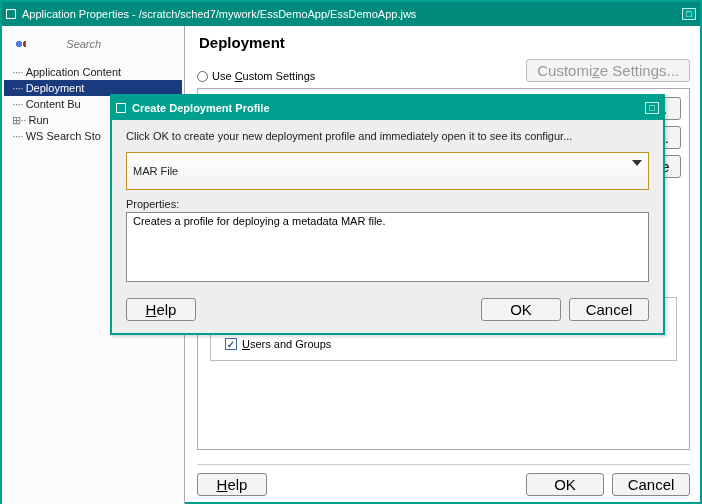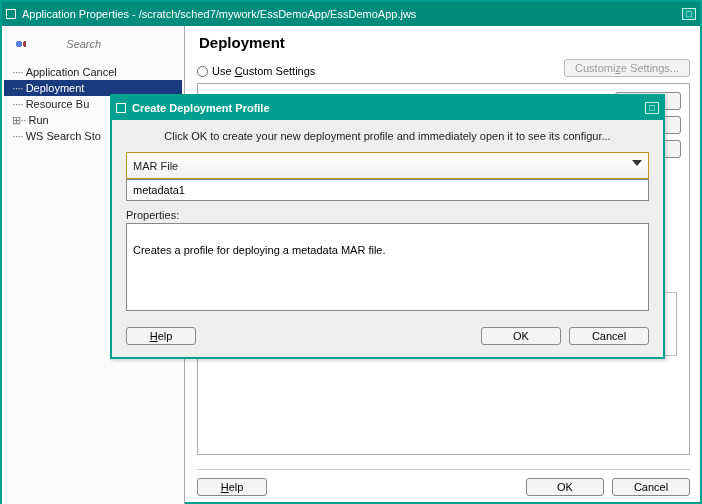--- a/index.html
+++ b/index.html
@@ -15,42 +15,42 @@
   .search-icon { width: 18px; height: 12px; margin-right: 6px; background: radial-gradient(circle at 5px 6px, #5a7de0 3px, transparent 3px), radial-gradient(circle at 12px 6px, #a04040 3px, transparent 3px); }
   .tree { flex: 1; font-size: 11px; color: #222; padding-top: 2px; }
   .tree-row { display: flex; align-items: center; height: 16px; padding-left: 8px; }
   .tree-row .line { color: #777; margin-right: 3px; letter-spacing: -1px; }
   .tree-row.selected { background: #1a3a7e; color: #fff; }
   .main { flex: 1; padding: 8px 10px 8px 12px; position: relative; display: flex; flex-direction: column; }
   .main-title { font-size: 15px; font-weight: bold; margin: 0 0 8px 2px; }
   .top-row { display: flex; align-items: flex-end; margin-bottom: 6px; }
   .radio { display: flex; align-items: center; }
   .radio-dot { width: 11px; height: 11px; border: 1px solid #666; border-radius: 50%; margin-right: 4px; background: #fff; }
-  .btn { background: #f4f4f4; border: 1px solid #888; border-radius: 3px; padding: 2px 10px; font-size: 11px; cursor: pointer; min-width: 60px; text-align: center; }
+  .btn { background: #f4f4f4; border: 1px solid #888; border-radius: 3px; padding: 2px 10px; font-size: 15px; cursor: pointer; min-width: 60px; text-align: center; }
   .btn.disabled { color: #999; border-color: #bbb; cursor: default; }
   .panel { border: 1px solid #aaa; background: #fff; padding: 8px; flex: 1; margin-bottom: 10px; position: relative; }
   .panel-right { position: absolute; right: 8px; top: 8px; display: flex; flex-direction: column; gap: 6px; }
   .panel-inner { margin-top: 180px; } 
   .check-row { display: flex; align-items: center; padding: 2px 0 2px 10px; font-size: 11px; }
   .check { width: 12px; height: 12px; border: 1px solid #3a66aa; background: #fff; margin-right: 5px; display: flex; align-items: center; justify-content: center; color: #2a56a0; font-size: 10px; font-weight: bold; }
   .decide-text { padding: 2px 0 2px 10px; font-size: 11px; color: #222; }
   .truncated-right { position: absolute; right: 95px; top: 170px; font-size: 11px; text-align: right; }
   .mainbar { display: flex; align-items: center; padding-top: 8px; border-top: 1px solid #ccc; margin-top: 4px; }
 
   
   .dialog { position: absolute; left: 100px; top: 92px; width: 555px; background: #eee; border: 2px solid #00a090; box-shadow: 2px 2px 3px rgba(0,0,0,0.15); z-index: 10; margin-left: 8px; }
   .dialog .titlebar { height: 18px; background: #00a090; }
   .dialog-body { padding: 10px 14px 12px 14px; font-size: 11px; color: #222; }
-  .dlg-msg { margin-bottom: 10px; white-space: nowrap; overflow: hidden; text-overflow: ellipsis; text-align: center; }
+  .dlg-msg { margin-bottom: 10px; white-space: nowrap; overflow: hidden; text-overflow: ellipsis; }
   .dlg-label { margin: 8px 0 2px; }
-  .combo { width: 100%; height: 27px; border: 1px solid #c09020; background: linear-gradient(#fff,#f2f2f2); display: flex; align-items: center; padding: 12px 6px; position: relative; cursor: pointer; }
+  .combo { width: 100%; height: 38px; border: 1px solid #c09020; background: linear-gradient(#fff,#f2f2f2); display: flex; align-items: center; padding: 12px 6px; position: relative; cursor: pointer; }
   .combo .arrow { position: absolute; right: 4px; top: 3px; width: 14px; height: 14px; display: flex; align-items: center; justify-content: center; }
   .combo .arrow svg { display:block; }
   .textin { width: 100%; height: 22px; border: 1px solid #888; background: #fff; padding: 0 6px; font-size: 11px; }
-  .textarea { width: 100%; height: 88px; border: 1px solid #888; background: #fff; padding: 20px 6px; font-size: 11px; resize: none; }
+  .textarea { width: 100%; height: 70px; border: 1px solid #888; background: #fff; padding: 2px 6px; font-size: 11px; resize: none; }
   .dlg-btns { display: flex; align-items: center; margin-top: 14px; }
   .und { text-decoration: underline; }
 </style>
 </head>
 <body>
 
 <div class="window">
   <div class="titlebar">
     <div class="tb-icon"></div>
     <div class="tb-text">Application Properties - /scratch/sched7/mywork/EssDemoApp/EssDemoApp.jws</div>
@@ -59,29 +59,29 @@
 
   <div class="content">
     <div class="sidebar">
       <div class="search">
         <div class="search-icon"></div>
         <input class="textin" style="height: 18px; border: none; background: transparent; font-style: italic; color: rgb(119, 119, 119);" placeholder="Search">
       </div>
       <div class="tree">
         <div class="tree-row">
             <span class="line">····</span>
-            <span>Application Cancel</span>
+            <span>Application Content</span>
           </div>
         <div class="tree-row selected">
             <span class="line" style="color:#ccc">····</span>
             <span>Deployment</span>
           </div>
         <div class="tree-row">
             <span class="line">····</span>
-            <span>Resource Bu</span>
+            <span>Content Bu</span>
           </div>
         <div class="tree-row">
             <span class="line">⊞··</span>
             <span>Run</span>
           </div>
         <div class="tree-row">
             <span class="line">····</span>
             <span>WS Search Sto</span>
           </div>
       </div>
@@ -152,21 +152,20 @@
       <div class="combo">
         <span>MAR File</span>
         <span class="arrow">
           <svg width="10" height="6">
               <polygon points="0,0 10,0 5,6" fill="#333"></polygon>
             </svg>
         </span>
       </div>
 
       
-      <input class="textin" value="metadata1" style="">
 
       <div class="dlg-label">Properties:</div>
       <textarea class="textarea" readonly="" style="">Creates a profile for deploying a metadata MAR file.</textarea>
 
       <div class="dlg-btns">
         <button class="btn" style="min-width:70px"><span class="und">H</span><span>elp</span></button>
 
         <div style="flex:1"></div>
         <button class="btn" style="min-width:80px">OK</button>
         <div style="width:8px"></div>

